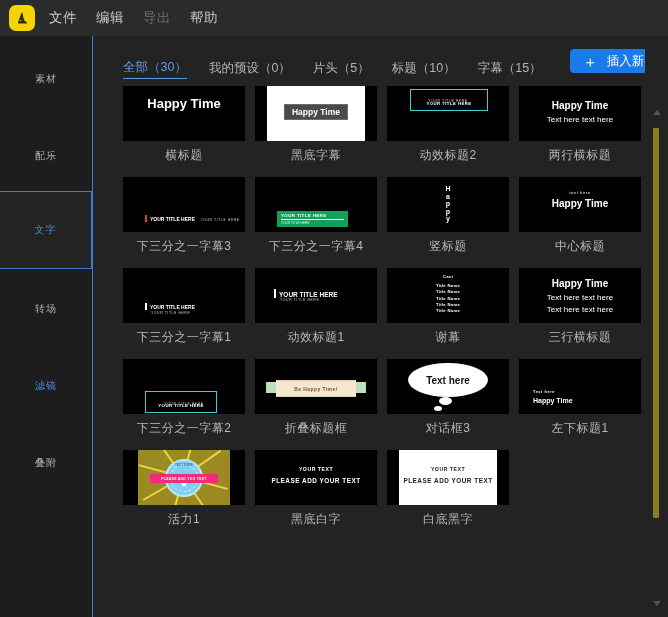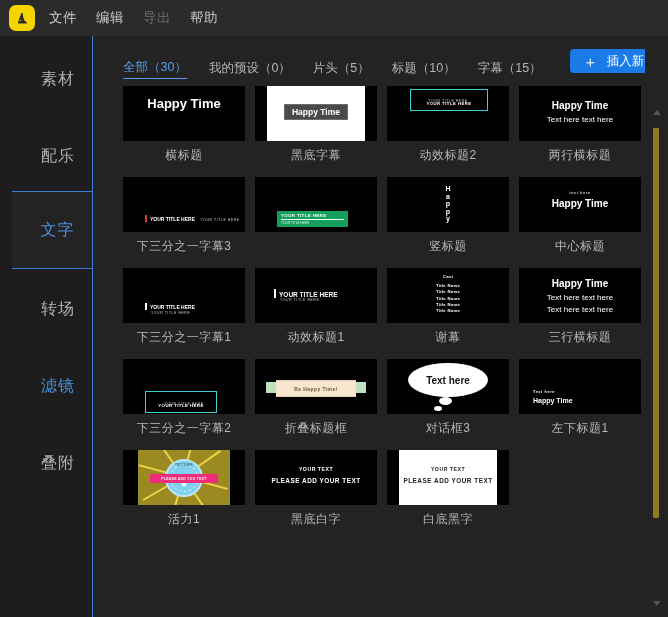--- a/index.html
+++ b/index.html
@@ -56,27 +56,27 @@
 
   
   .sidebar {
     position: absolute;
     left: 0; top: 36px;
     width: 92px; height: 581px;
     background: #1d1d1d;
   }
   .side-item {
     position: absolute;
-    left: 12px;
+    left: 0;
     width: 92px;
     height: 78px;
     display: flex;
     align-items: center;
     justify-content: center;
-    font-size: 16px;
+    font-size: 10px;
     color: #b0b0b0;
     letter-spacing: 1px;
     box-sizing: border-box;
     cursor: default;
   }
   .side-item.accent { color: #4a90e2; }
   .side-item.selected {
     color: #4a90e2;
     background: #232323;
     border-top: 1px solid #3b7fd4;
@@ -515,20 +515,21 @@
           <div class="caption">下三分之一字幕3</div>
         </div>
 
         <div class="cell">
           <div class="thumb">
             <div class="green-band" style="left:22px;top:34px;width:63px">
               <div style="color:#fff;font-weight:bold;font-size:4.4px;letter-spacing:.4px;border-bottom:1px solid #fff;padding-bottom:1px">YOUR TITLE HERE</div>
               <div style="color:#dff5e8;font-size:3.2px;margin-top:1px">YOUR TITLE HERE</div>
             </div>
           </div>
+          <div class="caption">下三分之一字幕4</div>
         </div>
 
         <div class="cell">
           <div class="thumb">
             <div class="vert">
               <div>H</div>
                 <div>a</div>
                 <div>p</div>
                 <div>p</div>
                 <div>y</div>

